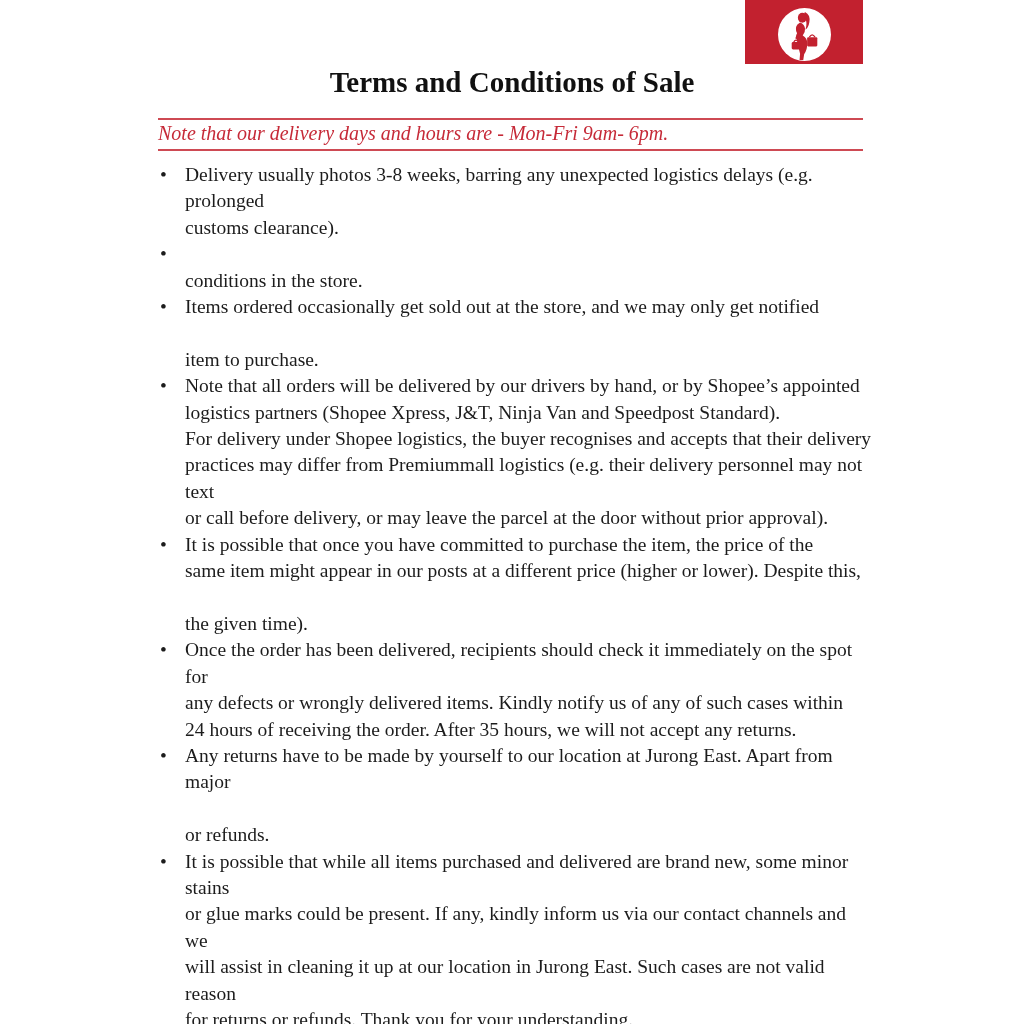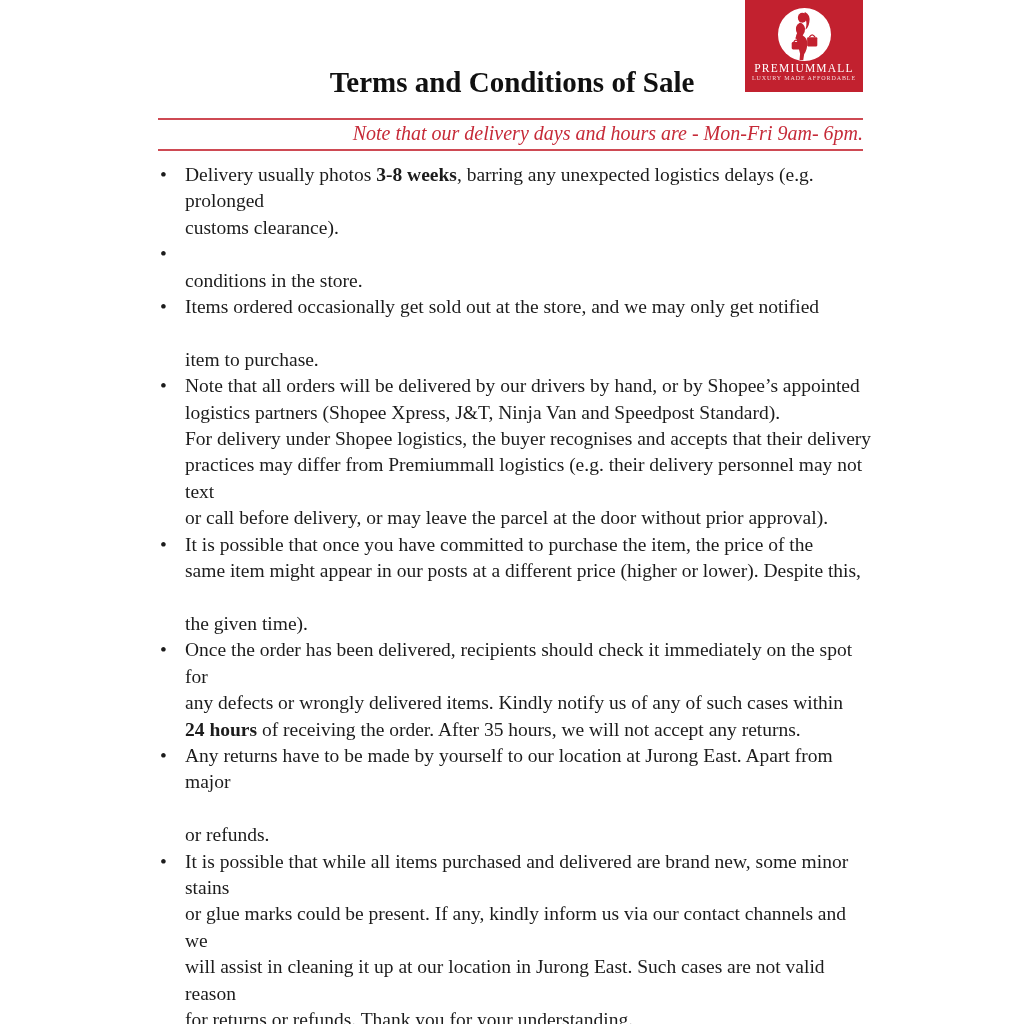--- a/index.html
+++ b/index.html
@@ -11,21 +11,21 @@
   html,body{margin:0;padding:0;}
   body{
     width:1024px;height:1024px;background:#ffffff;
     font-family:"Liberation Serif","DejaVu Serif",serif;
     position:relative;overflow:hidden;
   }
   .page{position:absolute;inset:0;}
 
   
   .logo{
-    position:absolute;left:745px;top:0;width:118px;height:92px;
+    position:absolute;left:745px;top:0;width:118px;height:64px;
     background:var(--accent);text-align:center;
   }
   .logo-circle{margin:8px auto 0;width:53px;height:53px;line-height:0;}
   .logo-fig{fill:var(--accent);}
   .logo-fig-stroke{fill:none;stroke:var(--accent);stroke-width:1.4;}
   .logo-name{
     color:#ffffff;font-size:11.5px;letter-spacing:1.2px;margin-top:1px;
     font-family:"Liberation Serif","DejaVu Serif",serif;white-space:nowrap;
   }
   .logo-tagline{
@@ -39,35 +39,35 @@
     text-align:center;font-size:29px;font-weight:bold;color:#111111;
   }
   .rule{
     position:absolute;left:158px;width:705px;height:2px;
     background:var(--rule);
   }
   .rule-top{top:118px;}
   .rule-bottom{top:149px;}
   .note{
     position:absolute;top:122px;left:158px;width:705px;
-    text-align:right;font-style:italic;font-size:20px;
+    text-align:left;font-style:italic;font-size:20px;
     color:var(--note-red);
   }
 
   
   .terms{
     position:absolute;top:162px;left:158px;width:715px;
     margin:0;padding:0;list-style:none;
     font-size:19.5px;line-height:26.4px;color:var(--ink);
   }
   .terms li{position:relative;padding-left:27px;}
   .terms li .bullet-glyph{
     position:absolute;left:2px;top:0;
   }
-  .terms b{font-weight:bold;}
+  .terms b{font-weight:normal;}
 </style>
 </head>
 <body>
 
 <div class="page">
 
   <div class="logo">
     <div class="logo-circle">
       <svg width="53" height="53" viewBox="0 0 60 60">
         <circle cx="30" cy="30" r="30" fill="#ffffff"></circle>

